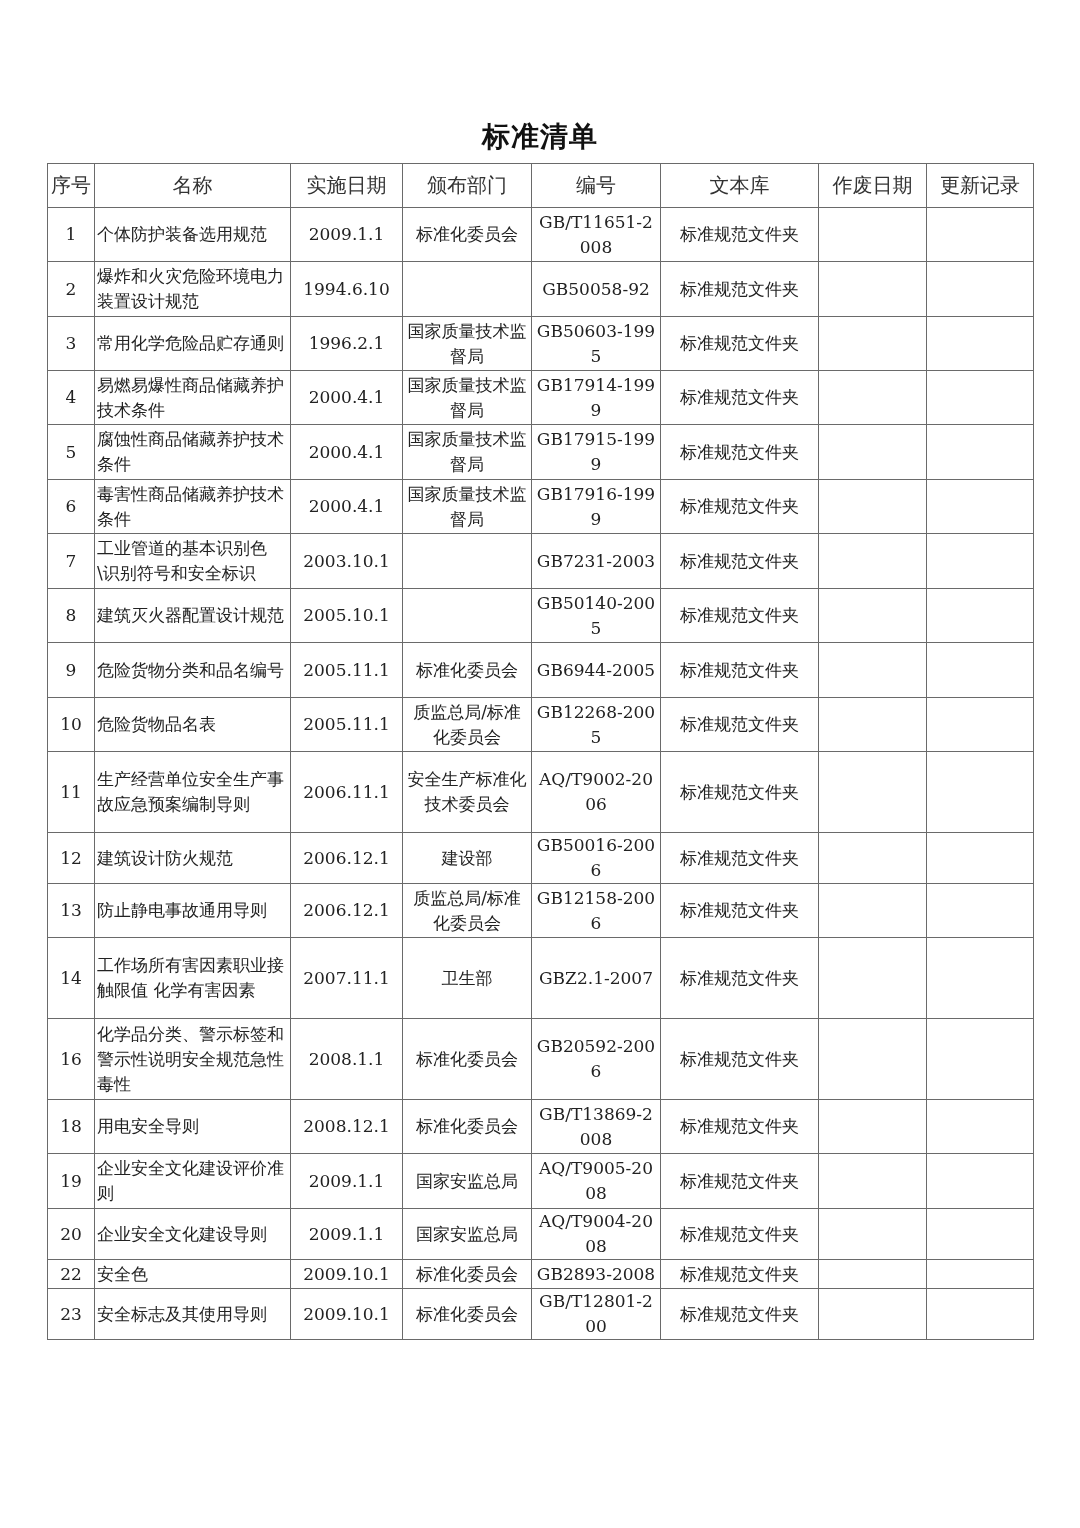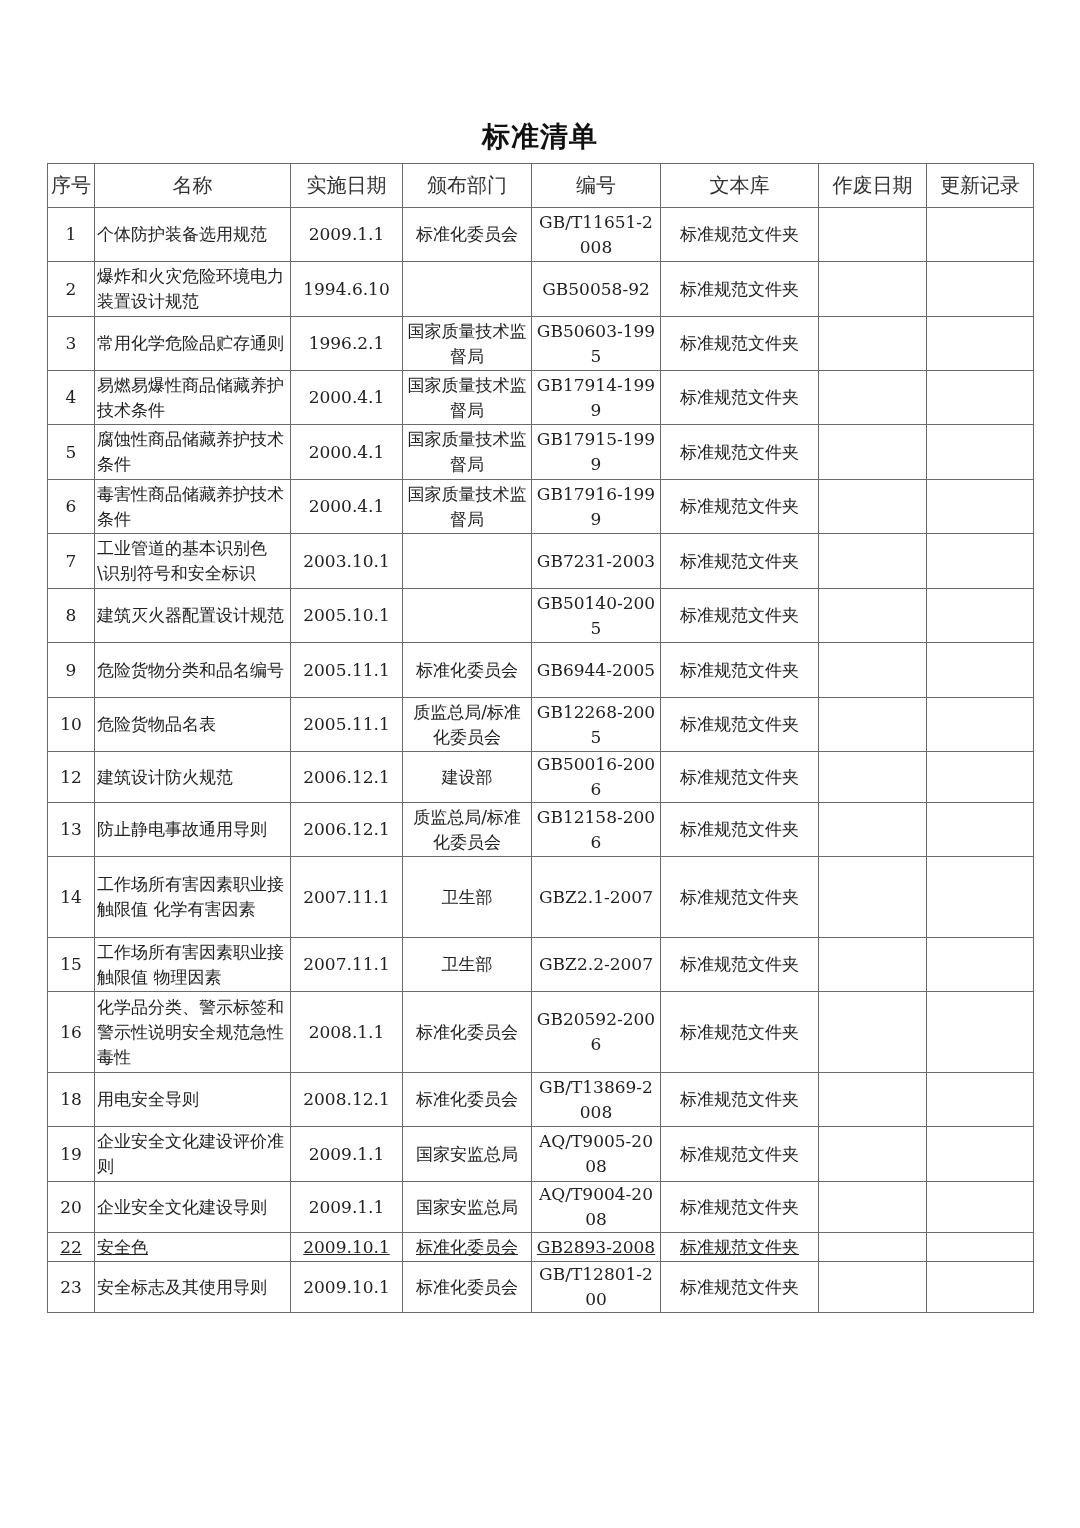--- a/index.html
+++ b/index.html
@@ -135,20 +135,30 @@
       <tr style="height: 54px;">
         <td class="c">10</td>
         <td class="l">危险货物品名表</td>
         <td class="c">2005.11.1</td>
         <td class="c dept">质监总局/标准化委员会</td>
         <td class="code">GB12268-2005</td>
         <td class="c lib">标准规范文件夹</td>
         <td class="c"></td>
         <td class="c"></td>
       </tr>
+      <tr style="height: 81px;">
+        <td class="c">11</td>
+        <td class="l">生产经营单位安全生产事故应急预案编制导则</td>
+        <td class="c">2006.11.1</td>
+        <td class="c dept">安全生产标准化技术委员会</td>
+        <td class="code">AQ/T9002-2006</td>
+        <td class="c lib">标准规范文件夹</td>
+        <td class="c"></td>
+        <td class="c"></td>
+      </tr>
       <tr style="height: 28px;">
         <td class="c">12</td>
         <td class="l">建筑设计防火规范</td>
         <td class="c">2006.12.1</td>
         <td class="c dept">建设部</td>
         <td class="code">GB50016-2006</td>
         <td class="c lib">标准规范文件夹</td>
         <td class="c"></td>
         <td class="c"></td>
       </tr>
@@ -165,30 +175,20 @@
       <tr style="height: 81px;">
         <td class="c">14</td>
         <td class="l">工作场所有害因素职业接触限值 化学有害因素</td>
         <td class="c">2007.11.1</td>
         <td class="c dept">卫生部</td>
         <td class="code">GBZ2.1-2007</td>
         <td class="c lib">标准规范文件夹</td>
         <td class="c"></td>
         <td class="c"></td>
       </tr>
-      <tr style="height: 54px;">
-        <td class="c">15</td>
-        <td class="l">工作场所有害因素职业接触限值 物理因素</td>
-        <td class="c">2007.11.1</td>
-        <td class="c dept">卫生部</td>
-        <td class="code">GBZ2.2-2007</td>
-        <td class="c lib">标准规范文件夹</td>
-        <td class="c"></td>
-        <td class="c"></td>
-      </tr>
       <tr style="height: 81px;">
         <td class="c">16</td>
         <td class="l">化学品分类、警示标签和警示性说明安全规范急性毒性</td>
         <td class="c">2008.1.1</td>
         <td class="c dept">标准化委员会</td>
         <td class="code">GB20592-2006</td>
         <td class="c lib">标准规范文件夹</td>
         <td class="c"></td>
         <td class="c"></td>
       </tr>
@@ -215,21 +215,21 @@
       <tr style="height: 28px;">
         <td class="c">20</td>
         <td class="l">企业安全文化建设导则</td>
         <td class="c">2009.1.1</td>
         <td class="c dept">国家安监总局</td>
         <td class="code">AQ/T9004-2008</td>
         <td class="c lib">标准规范文件夹</td>
         <td class="c"></td>
         <td class="c"></td>
       </tr>
-      <tr style="height: 29px; text-decoration: underline;">
+      <tr style="height: 29px;">
         <td class="c">22</td>
         <td class="l">安全色</td>
         <td class="c">2009.10.1</td>
         <td class="c dept">标准化委员会</td>
         <td class="code">GB2893-2008</td>
         <td class="c lib">标准规范文件夹</td>
         <td class="c"></td>
         <td class="c"></td>
       </tr>
       <tr style="height: 29px;">

